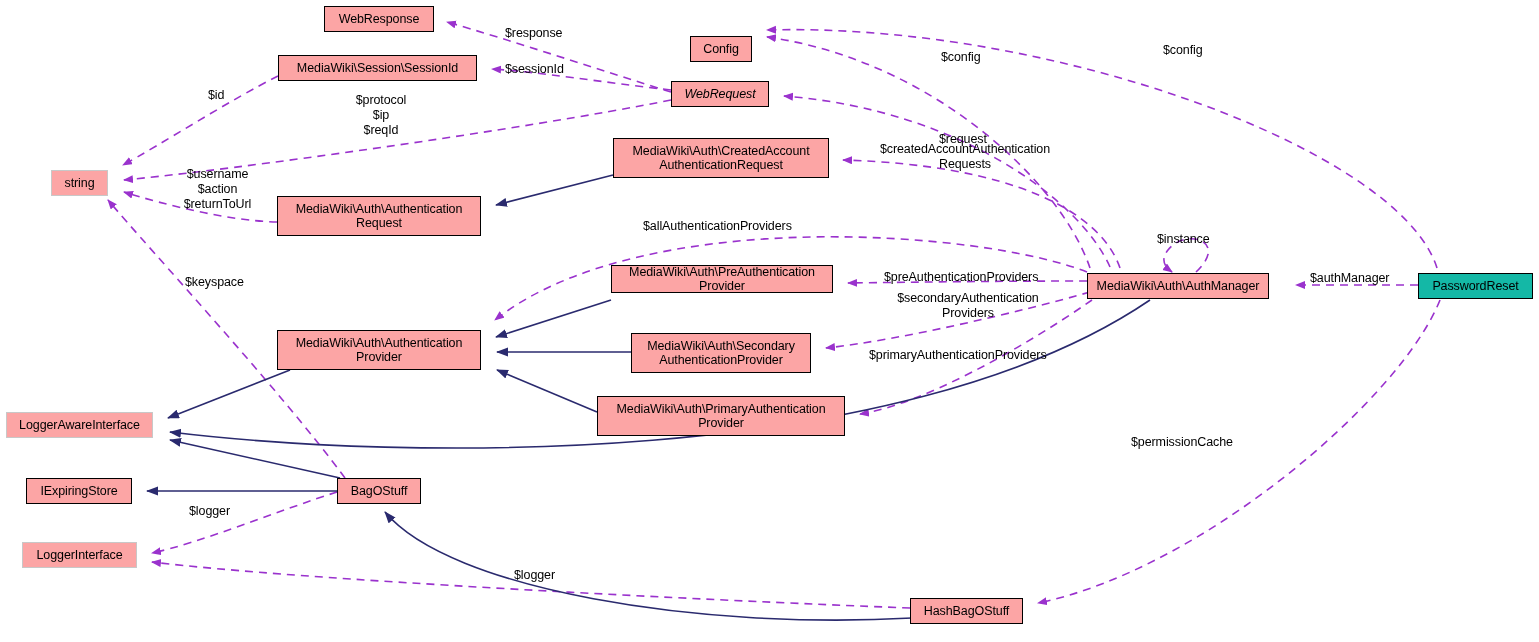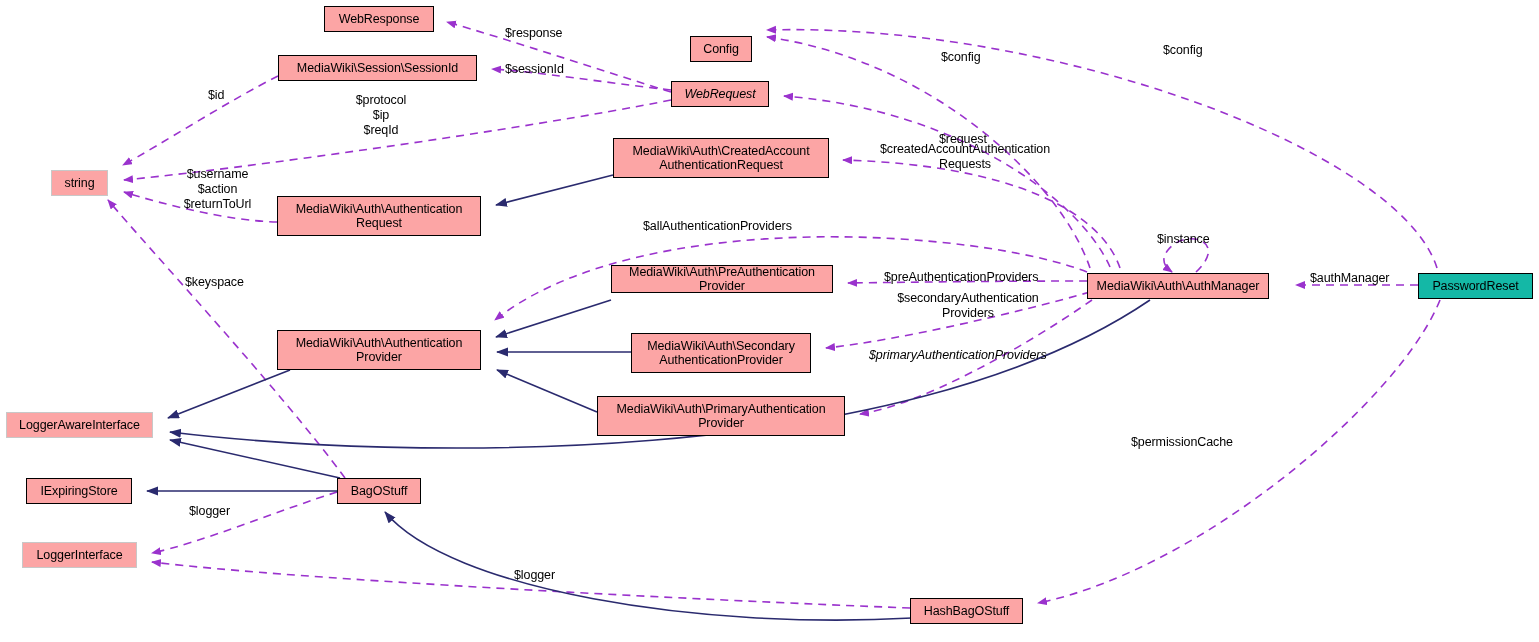--- a/index.html
+++ b/index.html
@@ -150,18 +150,18 @@
   <div class="edge-label" style="left:172px;top:167px;width:91px;">$username
 $action
 $returnToUrl</div>
   <div class="edge-label left" style="left:643px;top:219px;">$allAuthenticationProviders</div>
   <div class="edge-label left" style="left:1157px;top:232px;">$instance</div>
   <div class="edge-label left" style="left:884px;top:270px;">$preAuthenticationProviders</div>
   <div class="edge-label left" style="left:1310px;top:271px;">$authManager</div>
   <div class="edge-label" style="left:890px;top:291px;width:156px;">$secondaryAuthentication
 Providers</div>
   <div class="edge-label left" style="left:185px;top:275px;">$keyspace</div>
-  <div class="edge-label left" style="left:869px;top:348px;font-style:italic;">$primaryAuthenticationProviders</div>
+  <div class="edge-label left" style="left:869px;top:348px;">$primaryAuthenticationProviders</div>
   <div class="edge-label left" style="left:1131px;top:435px;">$permissionCache</div>
   <div class="edge-label left" style="left:189px;top:504px;">$logger</div>
   <div class="edge-label left" style="left:514px;top:568px;">$logger</div>
 
 </div>
 
 </body></html>

